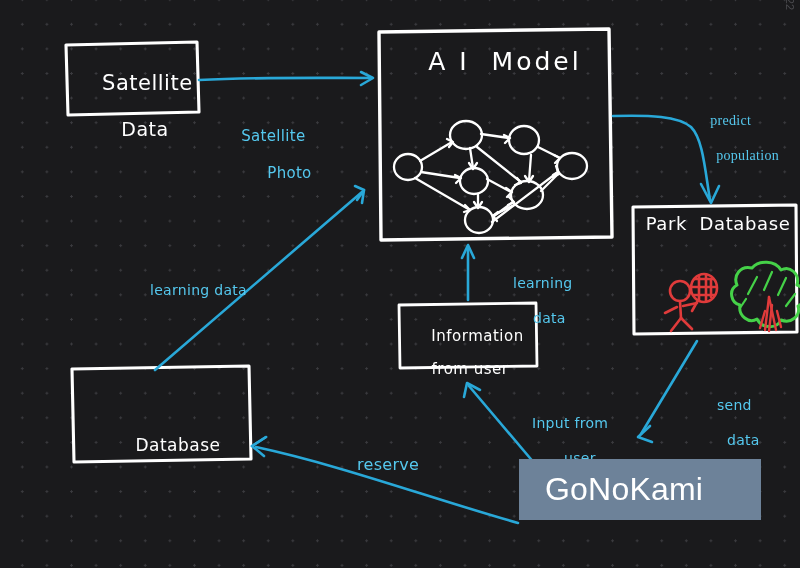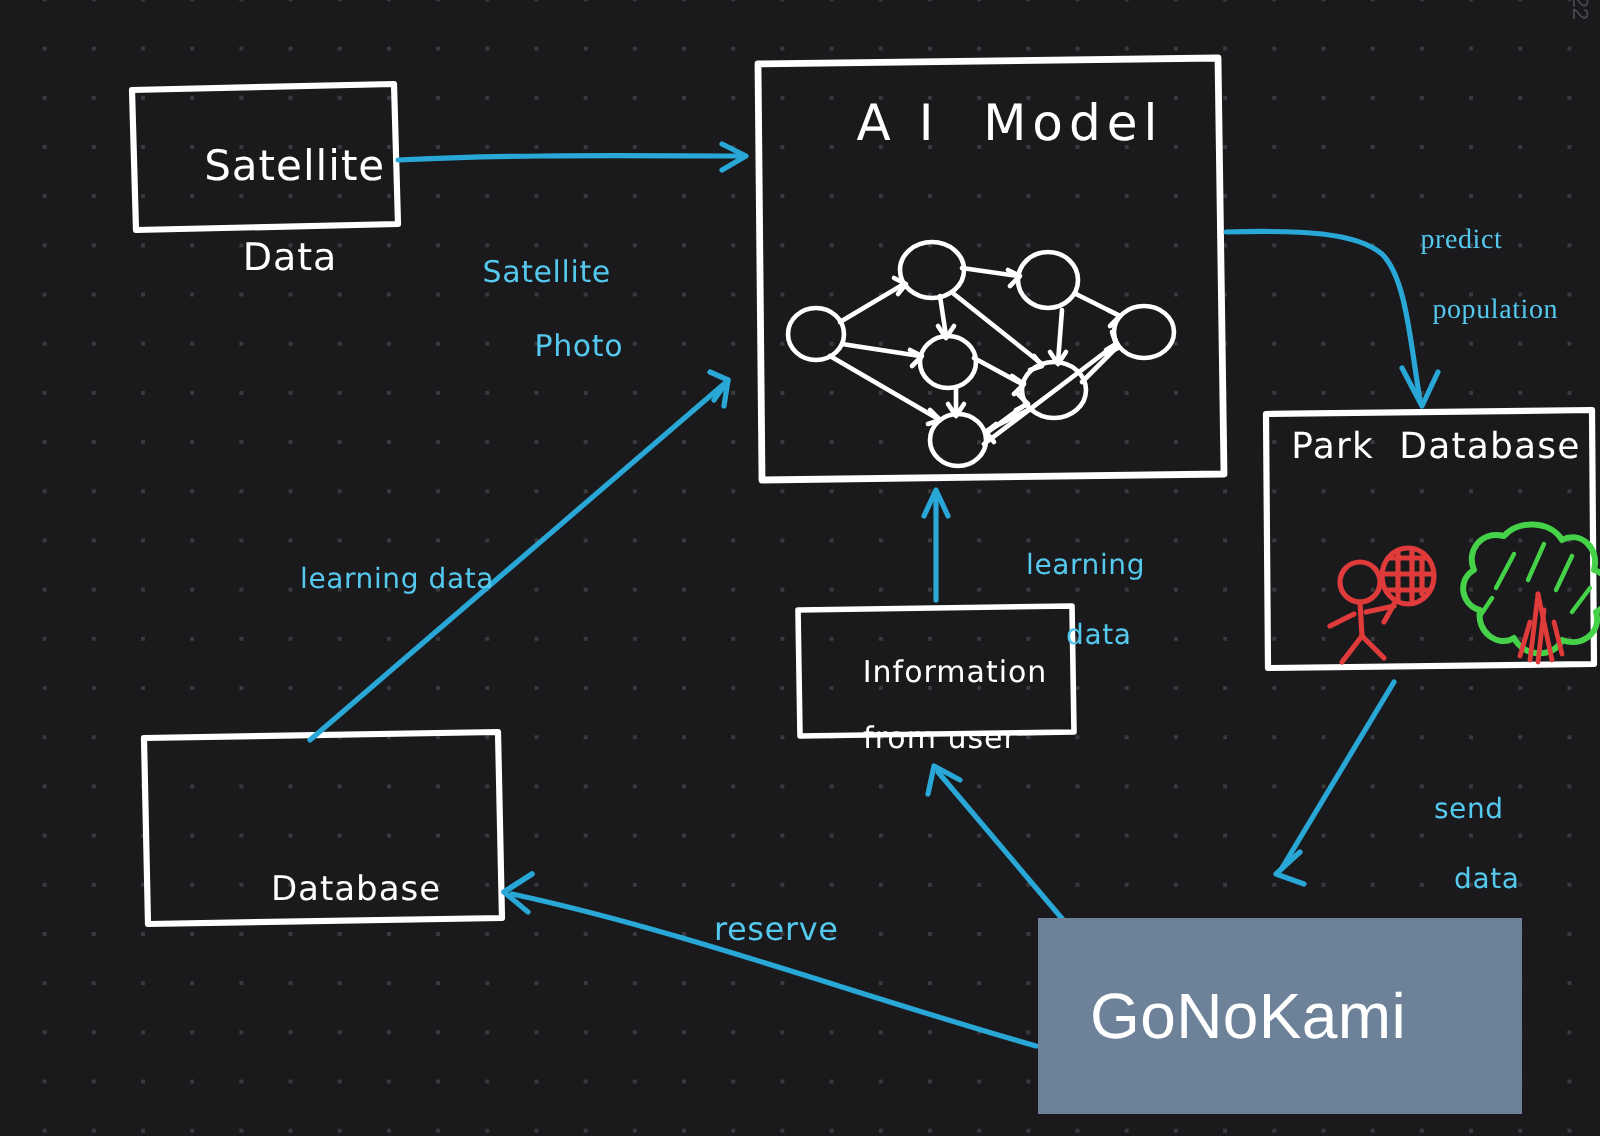--- a/index.html
+++ b/index.html
@@ -71,21 +71,21 @@
   
   #information-title {
     left: 402px; top: 311px; width: 130px;
     font-size: 15px;
   }
   #information-title .l2 { display:block; padding-left: 6px; text-align: center; }
   
   #gonokami-box {
     position: absolute;
     left: 519px; top: 459px;
-    width: 242px; height: 98px;
+    width: 242px; height: 61px;
     background: #6d8299;
     display: flex;
     align-items: center;
     padding-left: 26px;
     box-sizing: border-box;
   }
   #gonokami-text {
     color: #ffffff;
     font-family: "Liberation Sans", sans-serif;
     font-size: 32px;
@@ -253,20 +253,24 @@
     <span style="padding-left:6px; display:inline-block;">population</span>
   </div>
 
   <div class="blue-label" style="left:150px; top:282px;">learning data</div>
 
   <div class="blue-label" style="left:494px; top:257px;">
     <span>learning</span><br>
     <span style="padding-left:20px; display:inline-block;">data</span>
   </div>
 
+  <div class="blue-label" style="left:513px; top:397px;">
+    <span>Input from</span><br>
+    <span style="padding-left:32px; display:inline-block;">user</span>
+  </div>
 
   <div class="blue-label" style="left:690px; top:379px;text-align:center;">
     <span>send</span><br>
     <span style="padding-left:18px; display:inline-block;">data</span>
   </div>
 
   <div class="blue-label" style="left:357px; top:455px; font-size:16px;">reserve</div>
 
   <div id="gonokami-box">
     <span id="gonokami-text">GoNoKami</span>

